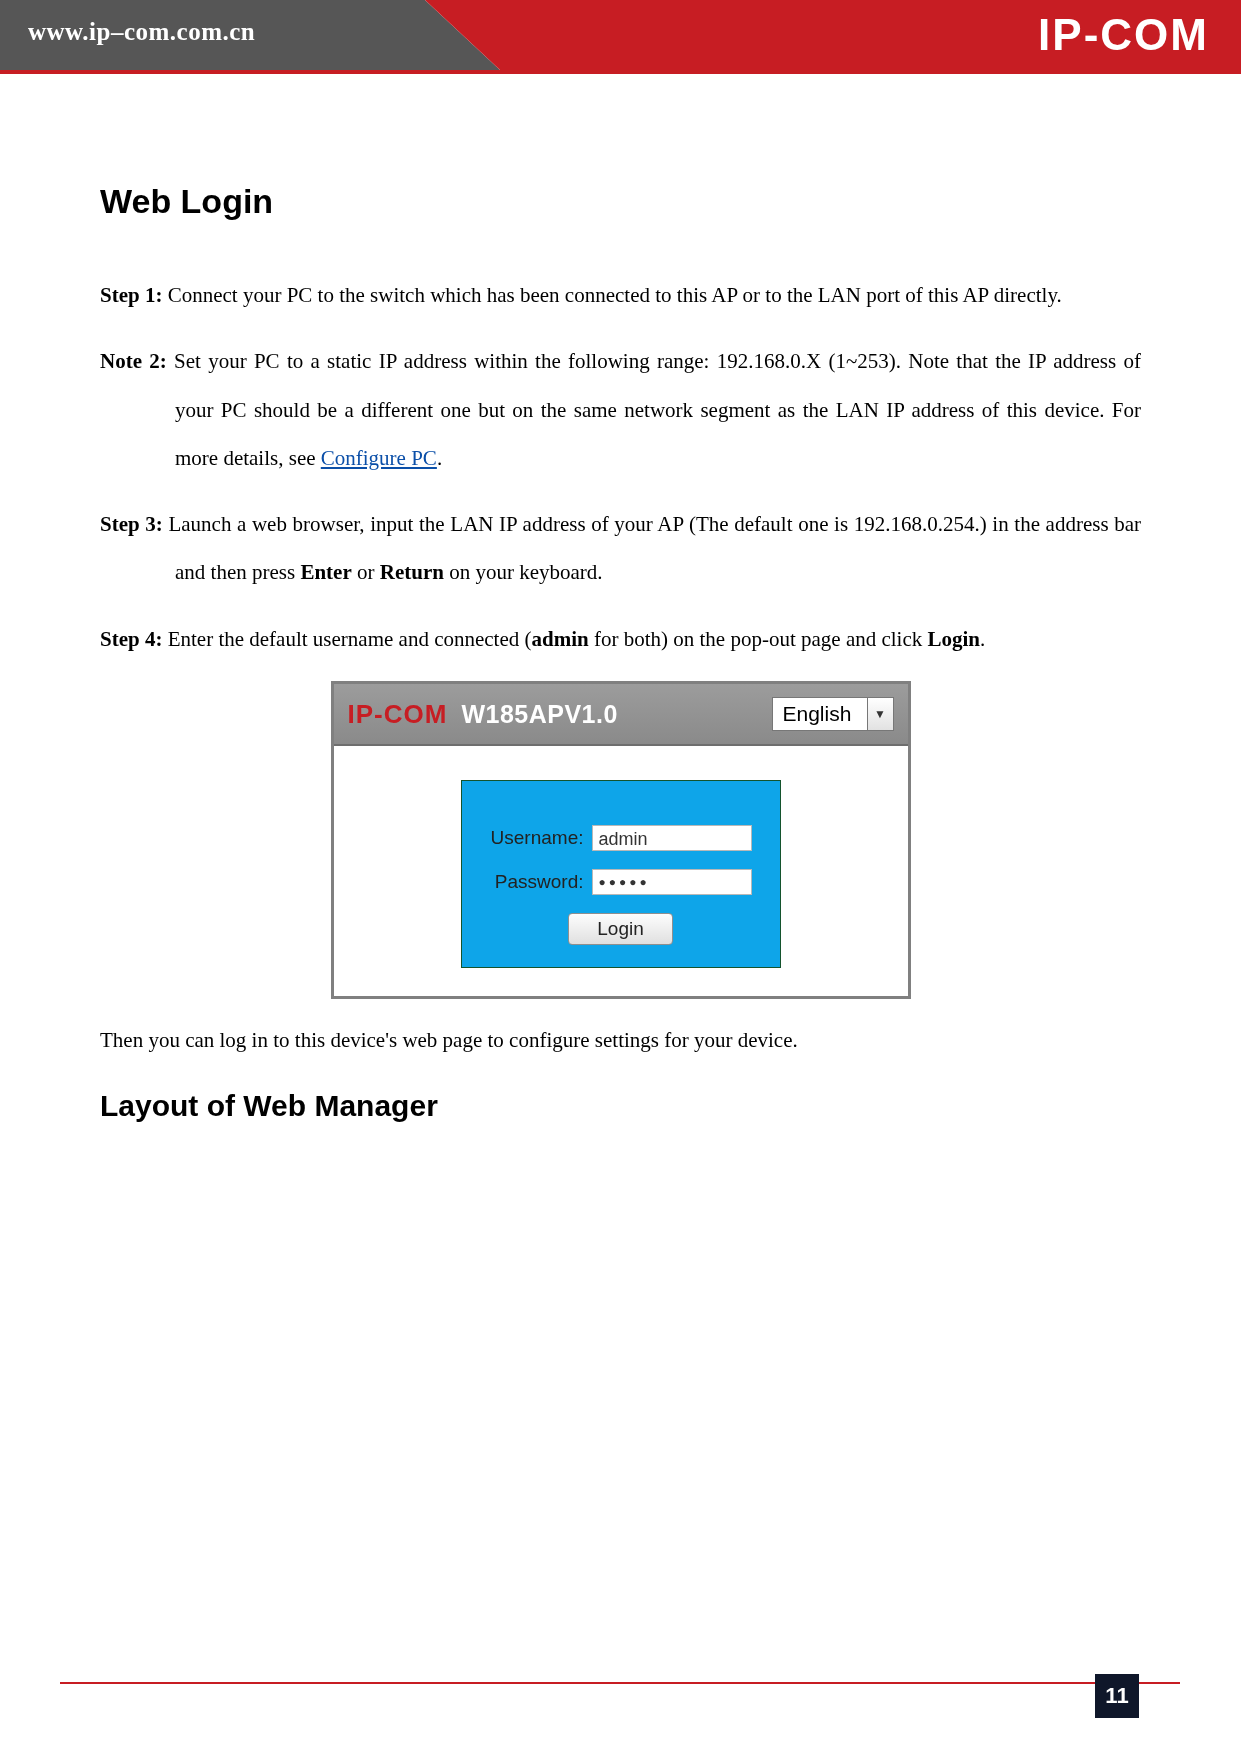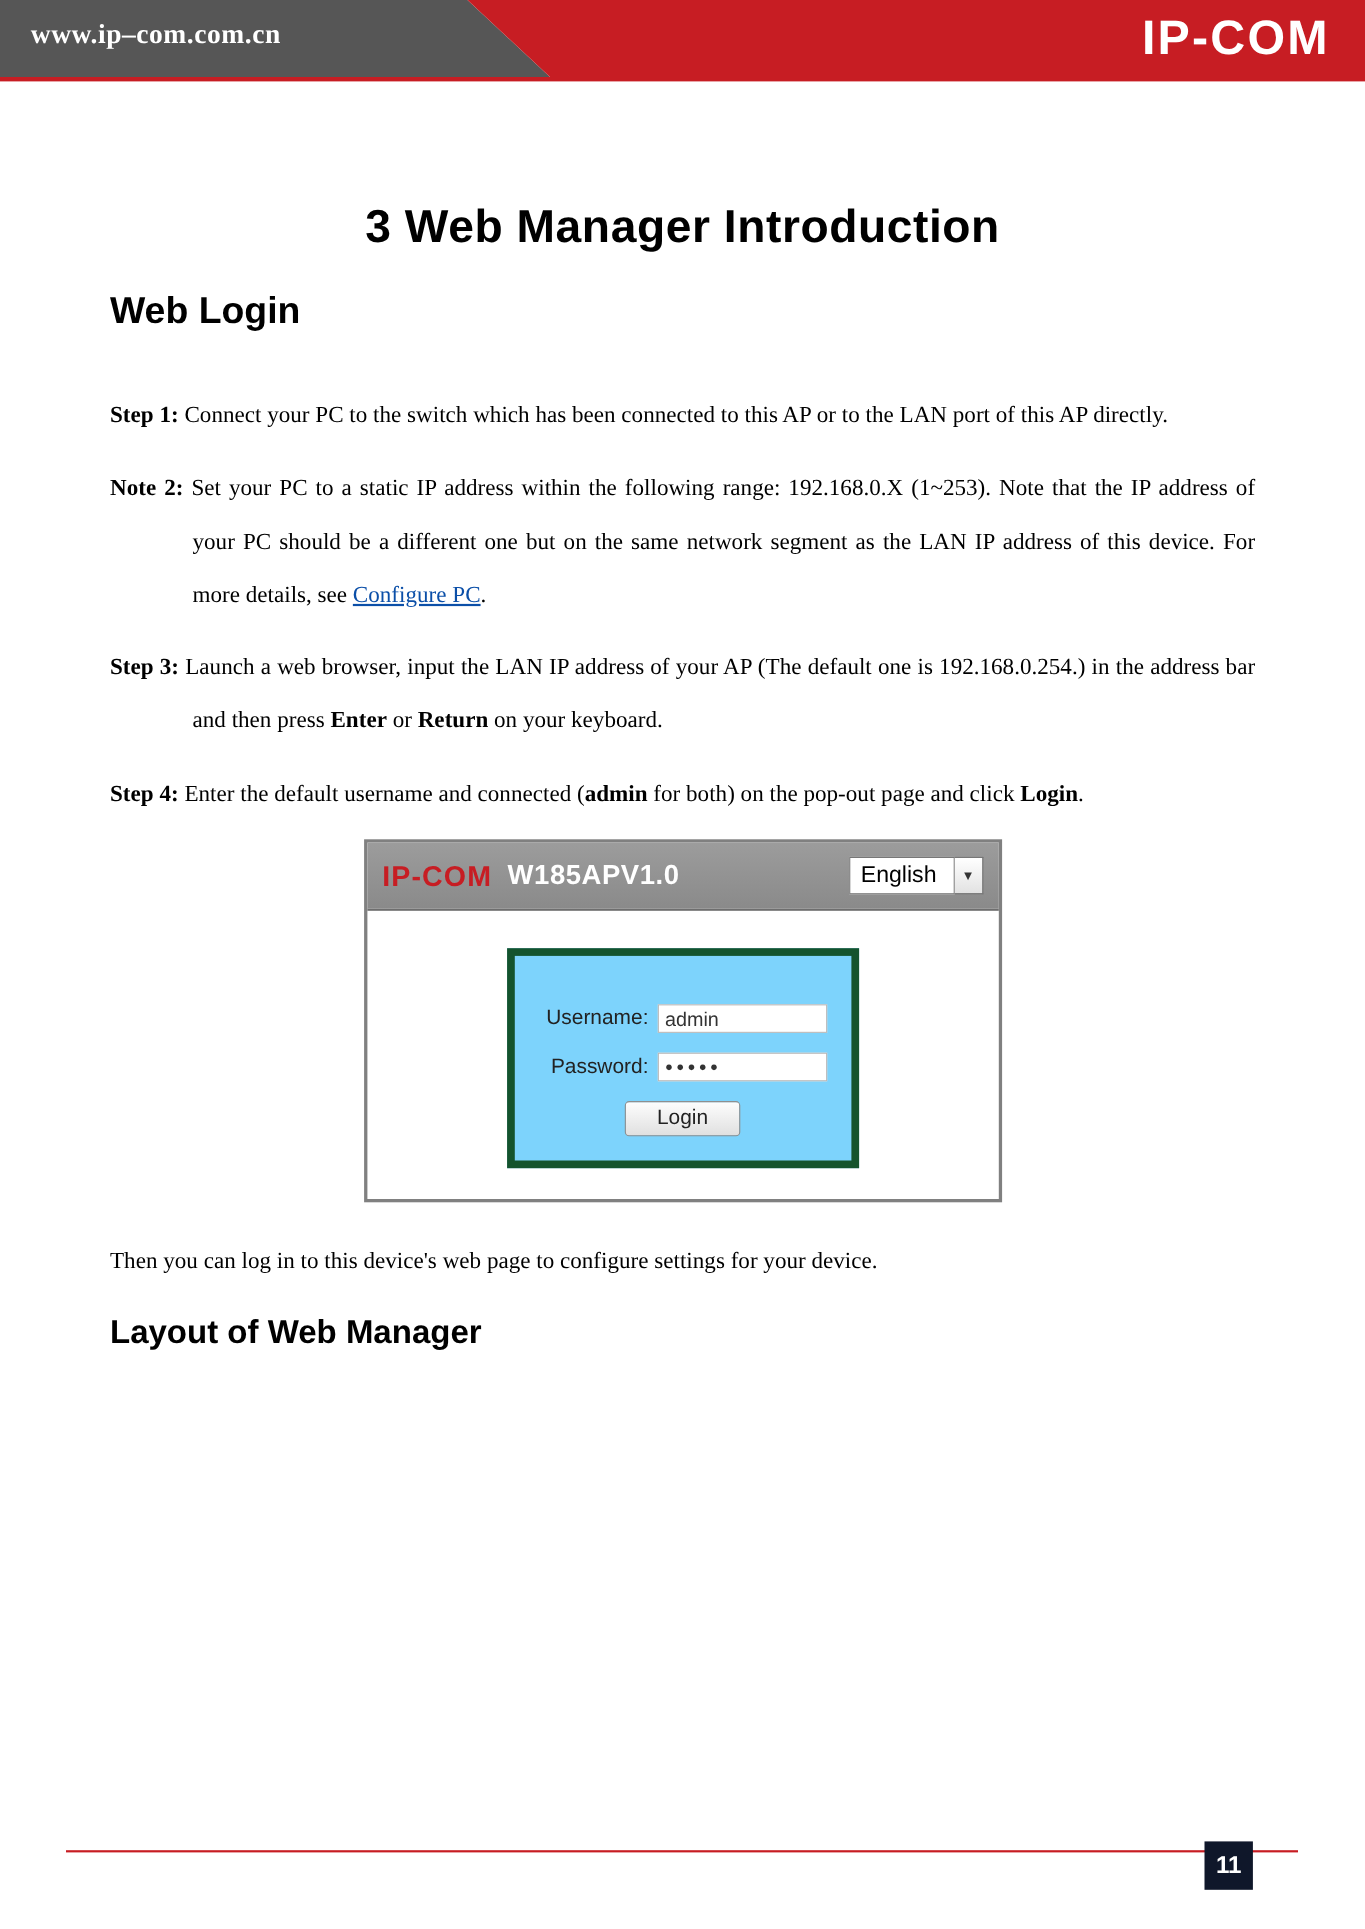--- a/index.html
+++ b/index.html
@@ -103,21 +103,21 @@
     text-indent: -75px;
   }
   .step b { font-weight: bold; }
   .link {
     color: #0b4fa8;
     text-decoration: underline;
   }
   .post-text {
     font-size: 21px;
     line-height: 1.9;
-    margin-top: 34px;
+    margin-top: 22px;
   }
   .layout-text {
     font-size: 21px;
     line-height: 1.9;
   }
   
   .login-shot {
     width: 580px;
     margin: 10px auto 0 auto;
     border: 3px solid #808080;
@@ -171,22 +171,22 @@
     justify-content: center;
     font-size: 12px;
     color: #333;
   }
   .login-body {
     padding: 34px 66px 28px 66px;
     display: flex;
     justify-content: center;
   }
   .login-form {
-    border: 7px solid #14532d;
-    background: #7dd3fc;
+    border: 1px solid #14532d;
+    background: #0ea5e9;
     width: 320px;
     padding: 44px 22px 22px 22px;
   }
   .form-row {
     display: flex;
     align-items: center;
     margin-bottom: 18px;
     gap: 8px;
   }
   .form-label {
@@ -254,21 +254,20 @@
   <div class="header-bg-grey"></div>
   <div class="header-bg-red"></div>
   <div class="header-url">www.ip–com.com.cn</div>
   <div class="header-logo">
     <span>IP-COM</span>
   </div>
 </div>
 <div class="red-line"></div>
 
 <div class="content">
-  <div class="chapter-title">3 Web Manager Introduction</div>
   <div class="section-title">Web Login</div>
 
   <div class="step step-indent">
     <b>Step 1:</b><span> Connect your PC to the switch which has been connected to this AP or to the LAN port of this AP directly.</span>
   </div>
 
   <div class="step step-indent">
     <b>Note 2:</b><span> Set your PC to a static IP address within the following range: 192.168.0.X (1~253). Note that the IP address of your PC should be a different one but on the same network segment as the LAN IP address of this device. For more details, see </span><a class="link" href="#">Configure PC</a><span>.</span>
   </div>
 

